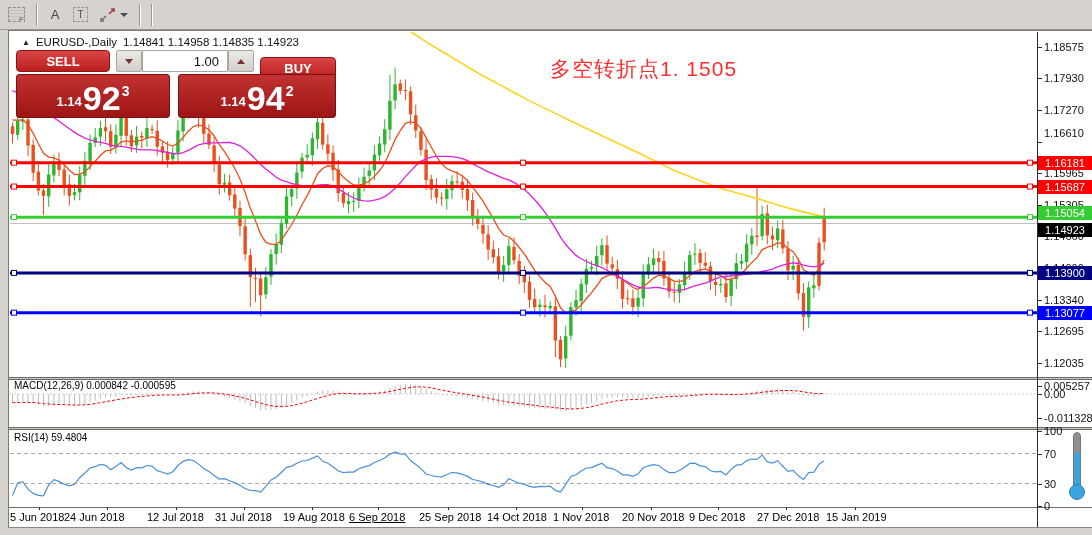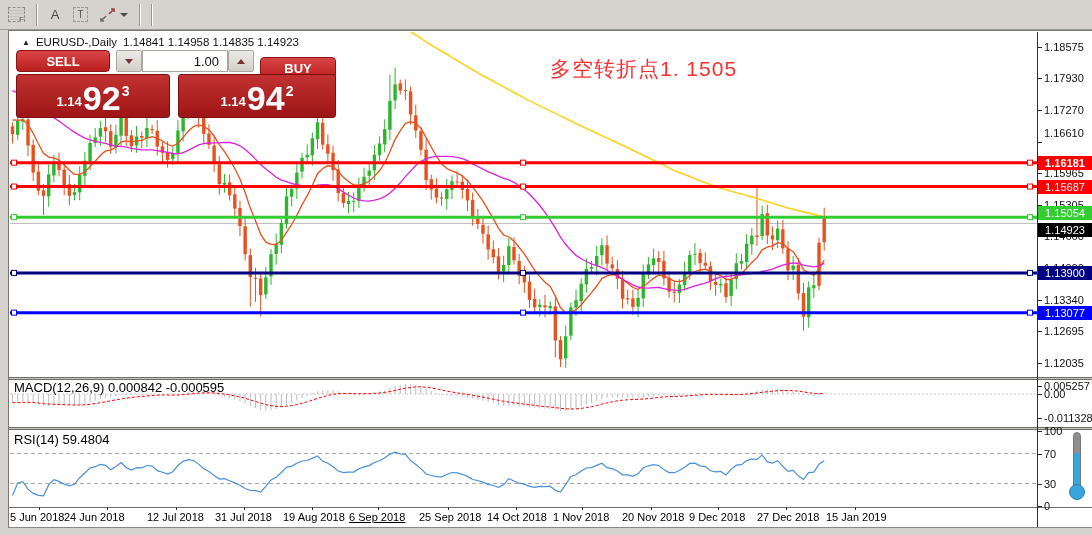--- a/index.html
+++ b/index.html
@@ -23,21 +23,21 @@
          border-top:4px solid #4a4a4a;margin-left:5px;}
   
   #chartwin{left:8px;top:30px;width:1084px;height:505px;background:#fff;
             border-left:1px solid #7b7976;border-top:1px solid #7b7976;}
   .sep-h{left:9px;width:1083px;height:3px;background:#c9c6c1;border-top:1px solid #6e6c69;border-bottom:1px solid #6e6c69;}
   #axis-vline{left:1037px;top:32px;width:1px;height:495px;background:#2c2c2c;}
   .axis-tick{width:4px;height:1px;background:#2c2c2c;left:1038px;}
   .axis-text{left:1044px;font-size:11px;color:#111;line-height:11px;white-space:nowrap;}
   .pricelabel{left:1038px;width:54px;height:14px;color:#fff;font-size:11px;line-height:14px;
               text-align:center;white-space:nowrap;}
-  .panel-label{font-size:13px;color:#000;white-space:nowrap;z-index:9;}
+  .panel-label{font-size:10px;color:#000;white-space:nowrap;z-index:9;}
   .datelabel{font-size:11px;color:#000;top:511px;white-space:nowrap;}
   .datetick{top:507px;width:1px;height:3px;background:#2c2c2c;}
   #bottomstrip{left:8px;top:527px;width:1084px;height:8px;background:#d6d3ce;border-top:1px solid #8a8884;}
   
   #qheader{left:22px;top:36px;font-size:11.5px;color:#111;z-index:21;display:flex;align-items:center;gap:6px;}
   #qheader .tri{font-size:8px;color:#222;}
   .redbtn{background:linear-gradient(#d94545,#bb1f1f);color:#fff;border:1px solid #8e1414;
           border-radius:4px;display:flex;align-items:center;justify-content:center;
           font-size:13px;font-weight:bold;z-index:22;}
   .spinbtn{background:linear-gradient(#eceae6,#d2cfc9);border:1px solid #a9a6a0;border-radius:2px;
@@ -658,21 +658,21 @@
     <div class="abs axis-tick" style="top: 236.165px;"></div>
     <div class="abs axis-text" style="top: 231.165px;">1.14660</div>
     <div class="abs axis-tick" style="top: 268.055px;"></div>
     <div class="abs axis-text" style="top: 263.055px;">1.14000</div>
     <div class="abs axis-tick" style="top: 299.945px;"></div>
     <div class="abs axis-text" style="top: 294.945px;">1.13340</div>
     <div class="abs axis-tick" style="top: 331.11px;"></div>
     <div class="abs axis-text" style="top: 326.11px;">1.12695</div>
     <div class="abs axis-tick" style="top: 363px;"></div>
     <div class="abs axis-text" style="top: 358px;">1.12035</div>
-    <div class="abs pricelabel" style="background: rgb(255, 0, 0); z-index: 6; top: 155.673px; font-weight: bold;">1.16181</div>
+    <div class="abs pricelabel" style="background: rgb(255, 0, 0); z-index: 6; top: 155.673px;">1.16181</div>
     <div class="abs pricelabel" style="background: rgb(255, 0, 0); z-index: 6; top: 179.542px;">1.15687</div>
     <div class="abs pricelabel" style="background: rgb(51, 204, 51); z-index: 7; top: 206.128px;">1.15054</div>
     <div class="abs pricelabel" style="background: rgb(0, 0, 128); z-index: 6; top: 265.887px;">1.13900</div>
     <div class="abs pricelabel" style="background: rgb(0, 0, 255); z-index: 6; top: 305.653px;">1.13077</div>
     <div class="abs pricelabel" style="background: rgb(0, 0, 0); top: 223px; z-index: 6;">1.14923</div>
     <div class="abs axis-tick" style="top: 386px;"></div>
     <div class="abs axis-text" style="top: 381px;">0.005257</div>
     <div class="abs axis-tick" style="top: 394px;"></div>
     <div class="abs axis-text" style="top: 389px;">0.00</div>
     <div class="abs axis-tick" style="top: 418px;"></div>

